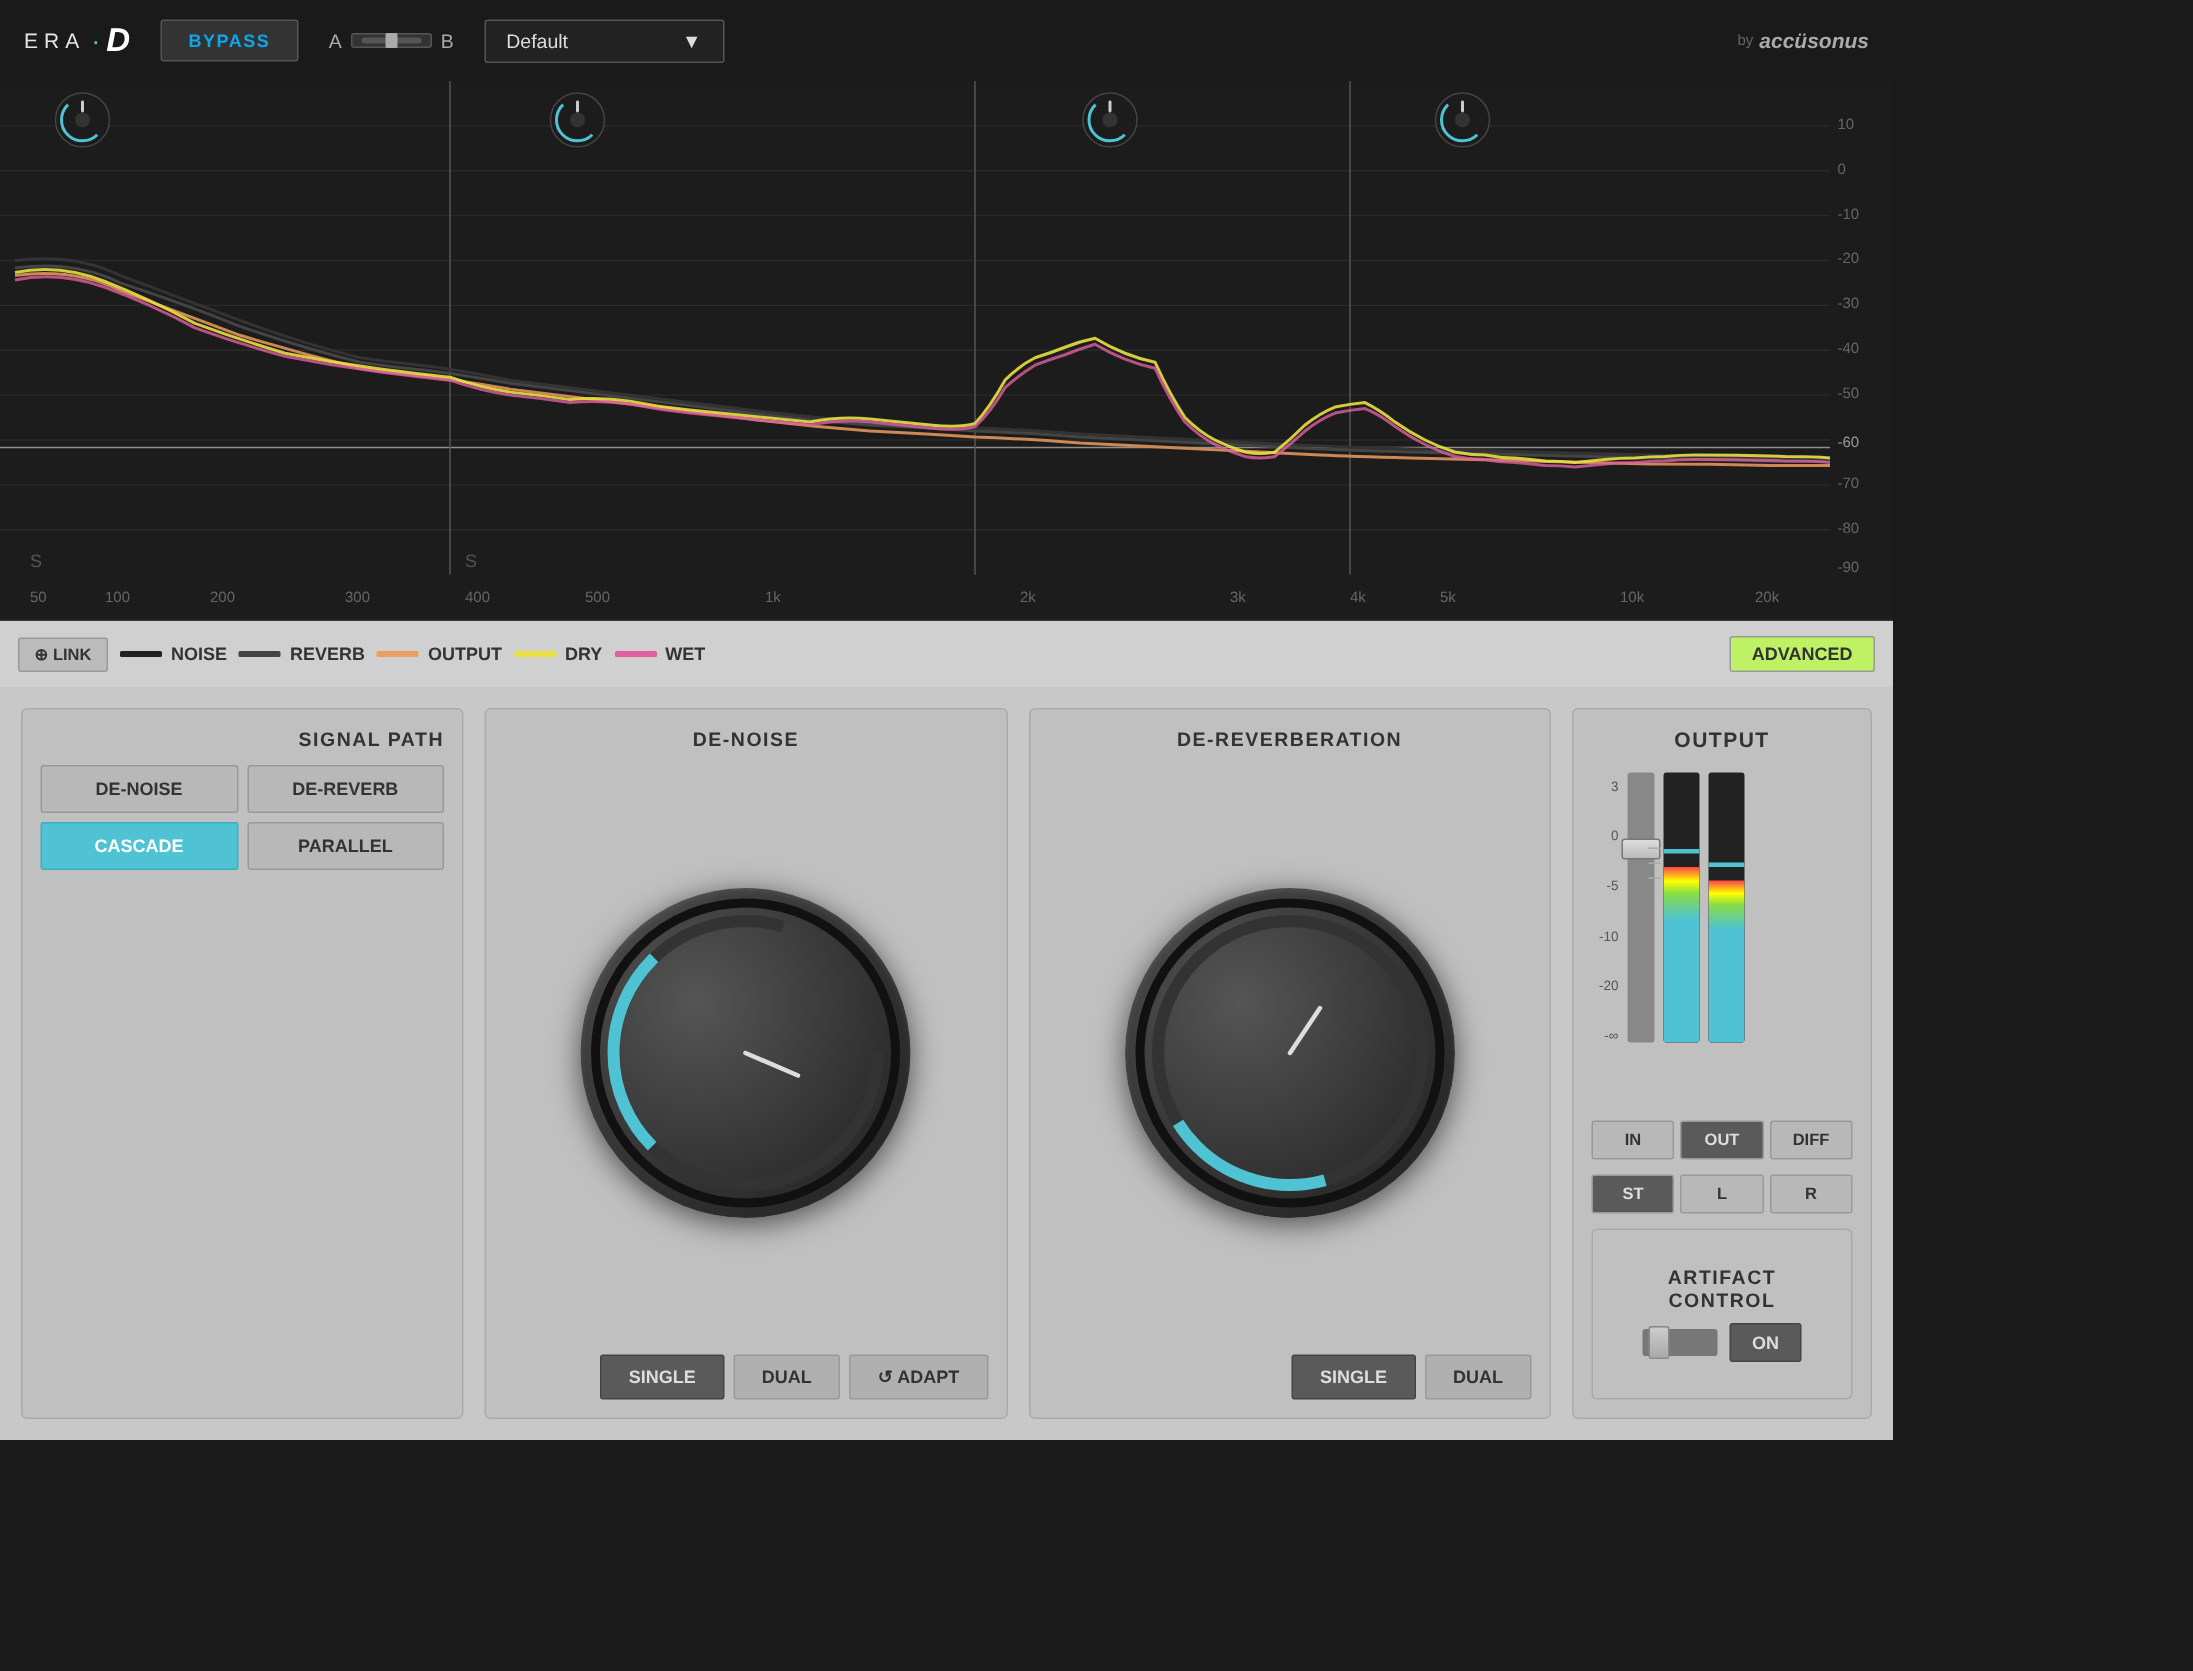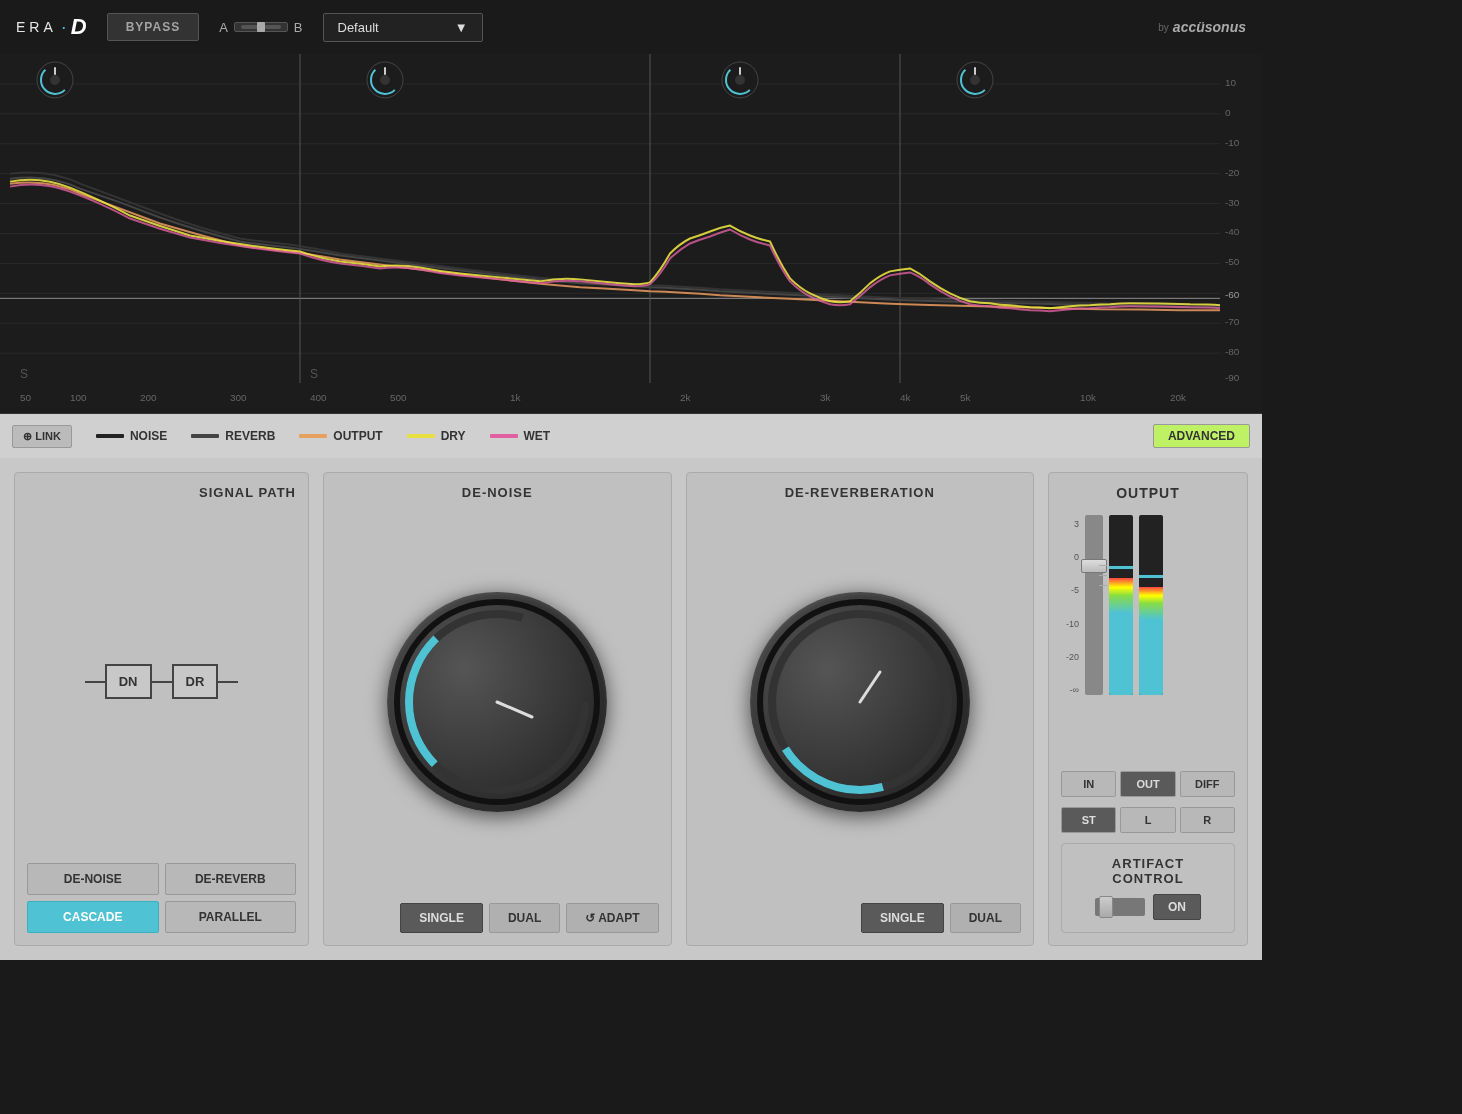--- a/index.html
+++ b/index.html
@@ -39,21 +39,21 @@
     }
     .logo-d {
       color: #fff;
       font-size: 22px;
       font-weight: bold;
       font-style: italic;
     }
     .bypass-btn {
       background: #333;
       border: 1px solid #555;
-      color: #a3a3a3;
+      color: #0ea5e9;
       padding: 6px 18px;
       font-size: 12px;
       font-weight: bold;
       letter-spacing: 1px;
       cursor: pointer;
       border-radius: 2px;
     }
     .ab-section {
       display: flex;
       align-items: center;
@@ -127,21 +127,21 @@
       position: absolute;
       top: 0; left: 0;
     }
     
     .legend-bar {
       background: #d0d0d0;
       height: 44px;
       display: flex;
       align-items: center;
       padding: 0 12px;
-      gap: 24px;
+      gap: 8px;
     }
     .legend-item {
       display: flex;
       align-items: center;
       gap: 6px;
       font-size: 12px;
       font-weight: bold;
       color: #333;
     }
     .legend-line {
@@ -343,21 +343,21 @@
       text-align: center;
     }
     .io-btn.active {
       background: #5a5a5a;
       color: #ddd;
     }
     .artifact-panel {
       background: #c0c0c0;
       border: 1px solid #aaa;
       border-radius: 4px;
-      padding: 12px;
+      padding: 24px;
       margin-top: auto;
     }
     .artifact-title {
       font-size: 13px;
       font-weight: bold;
       color: #333;
       text-align: center;
       letter-spacing: 1px;
       margin-bottom: 8px;
     }
@@ -532,29 +532,20 @@
       <span>WET</span>
     </div>
 
     <button class="advanced-btn">ADVANCED</button>
   </div>
 
   <div class="main-bottom">
 
     <div class="signal-path-panel">
       <div class="panel-title">SIGNAL PATH</div>
-      <div class="signal-path-diagram">
-        <div class="sp-diagram">
-          <div class="sp-line"></div>
-          <div class="sp-box">DN</div>
-          <div class="sp-line"></div>
-          <div class="sp-box">DR</div>
-          <div class="sp-line"></div>
-        </div>
-      </div>
       <div class="signal-path-buttons">
         <button class="sp-btn">DE-NOISE</button>
         <button class="sp-btn">DE-REVERB</button>
         <button class="sp-btn active">CASCADE</button>
         <button class="sp-btn">PARALLEL</button>
       </div>
     </div>
 
     <div class="effect-panel">
       <div class="panel-title">DE-NOISE</div>

